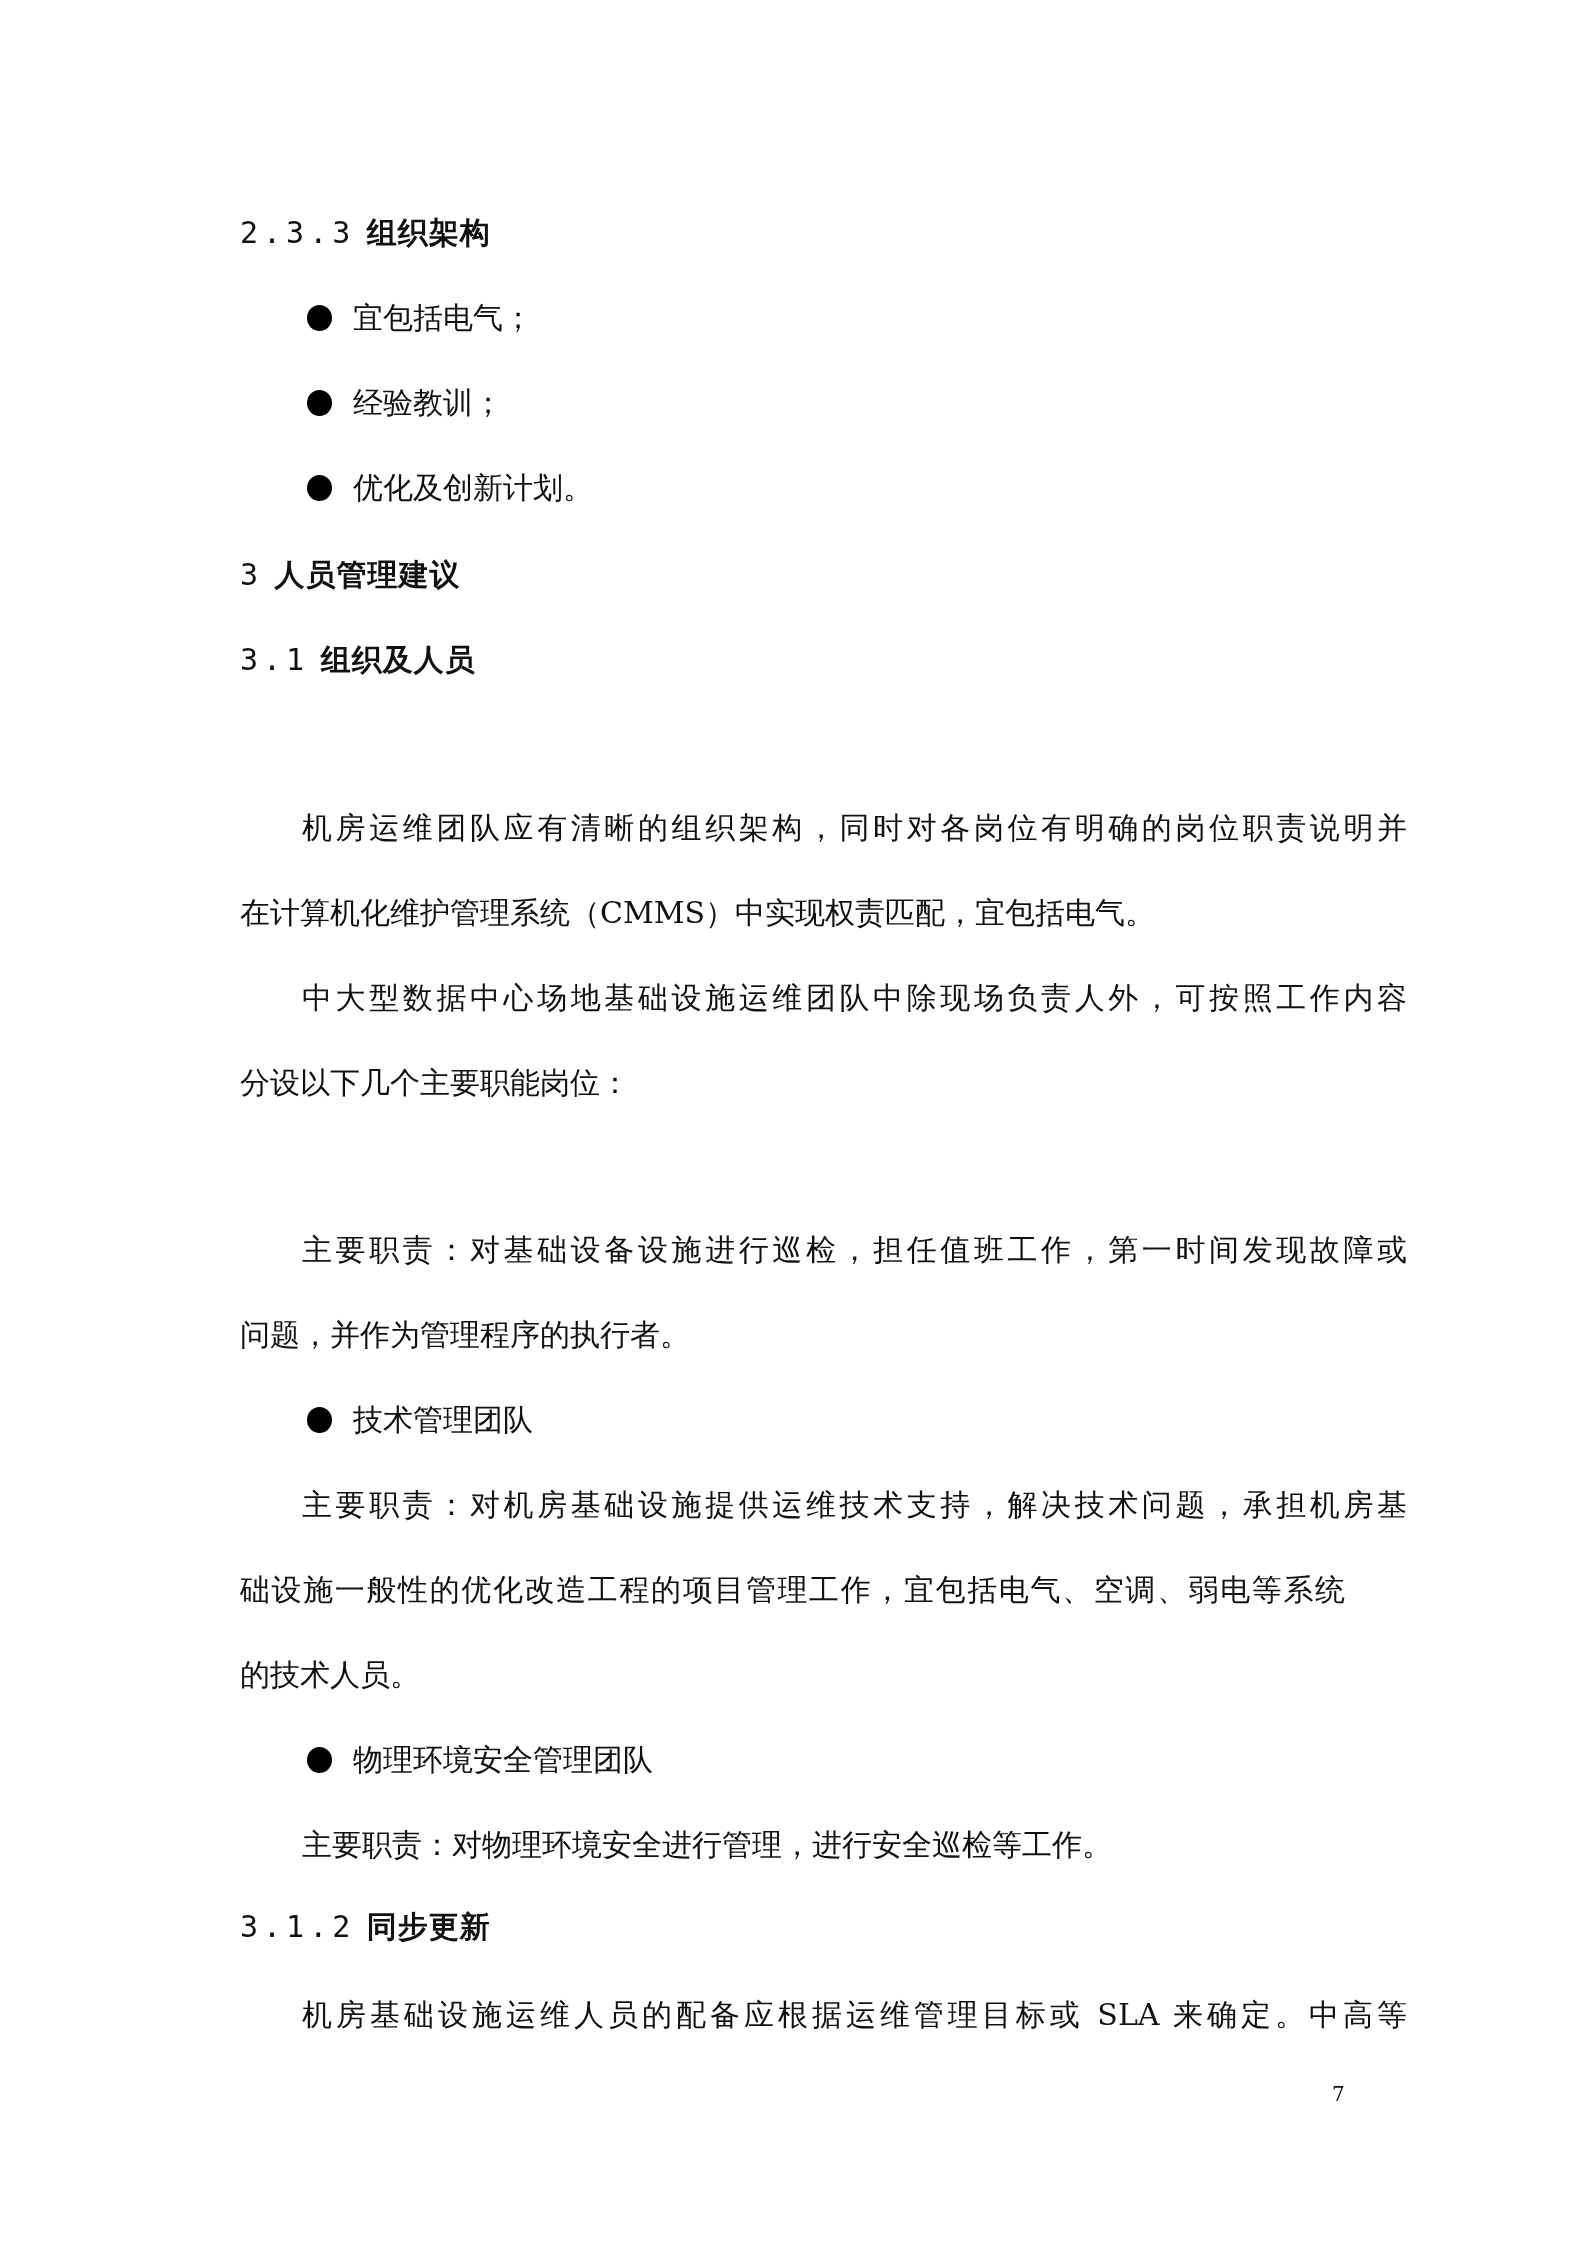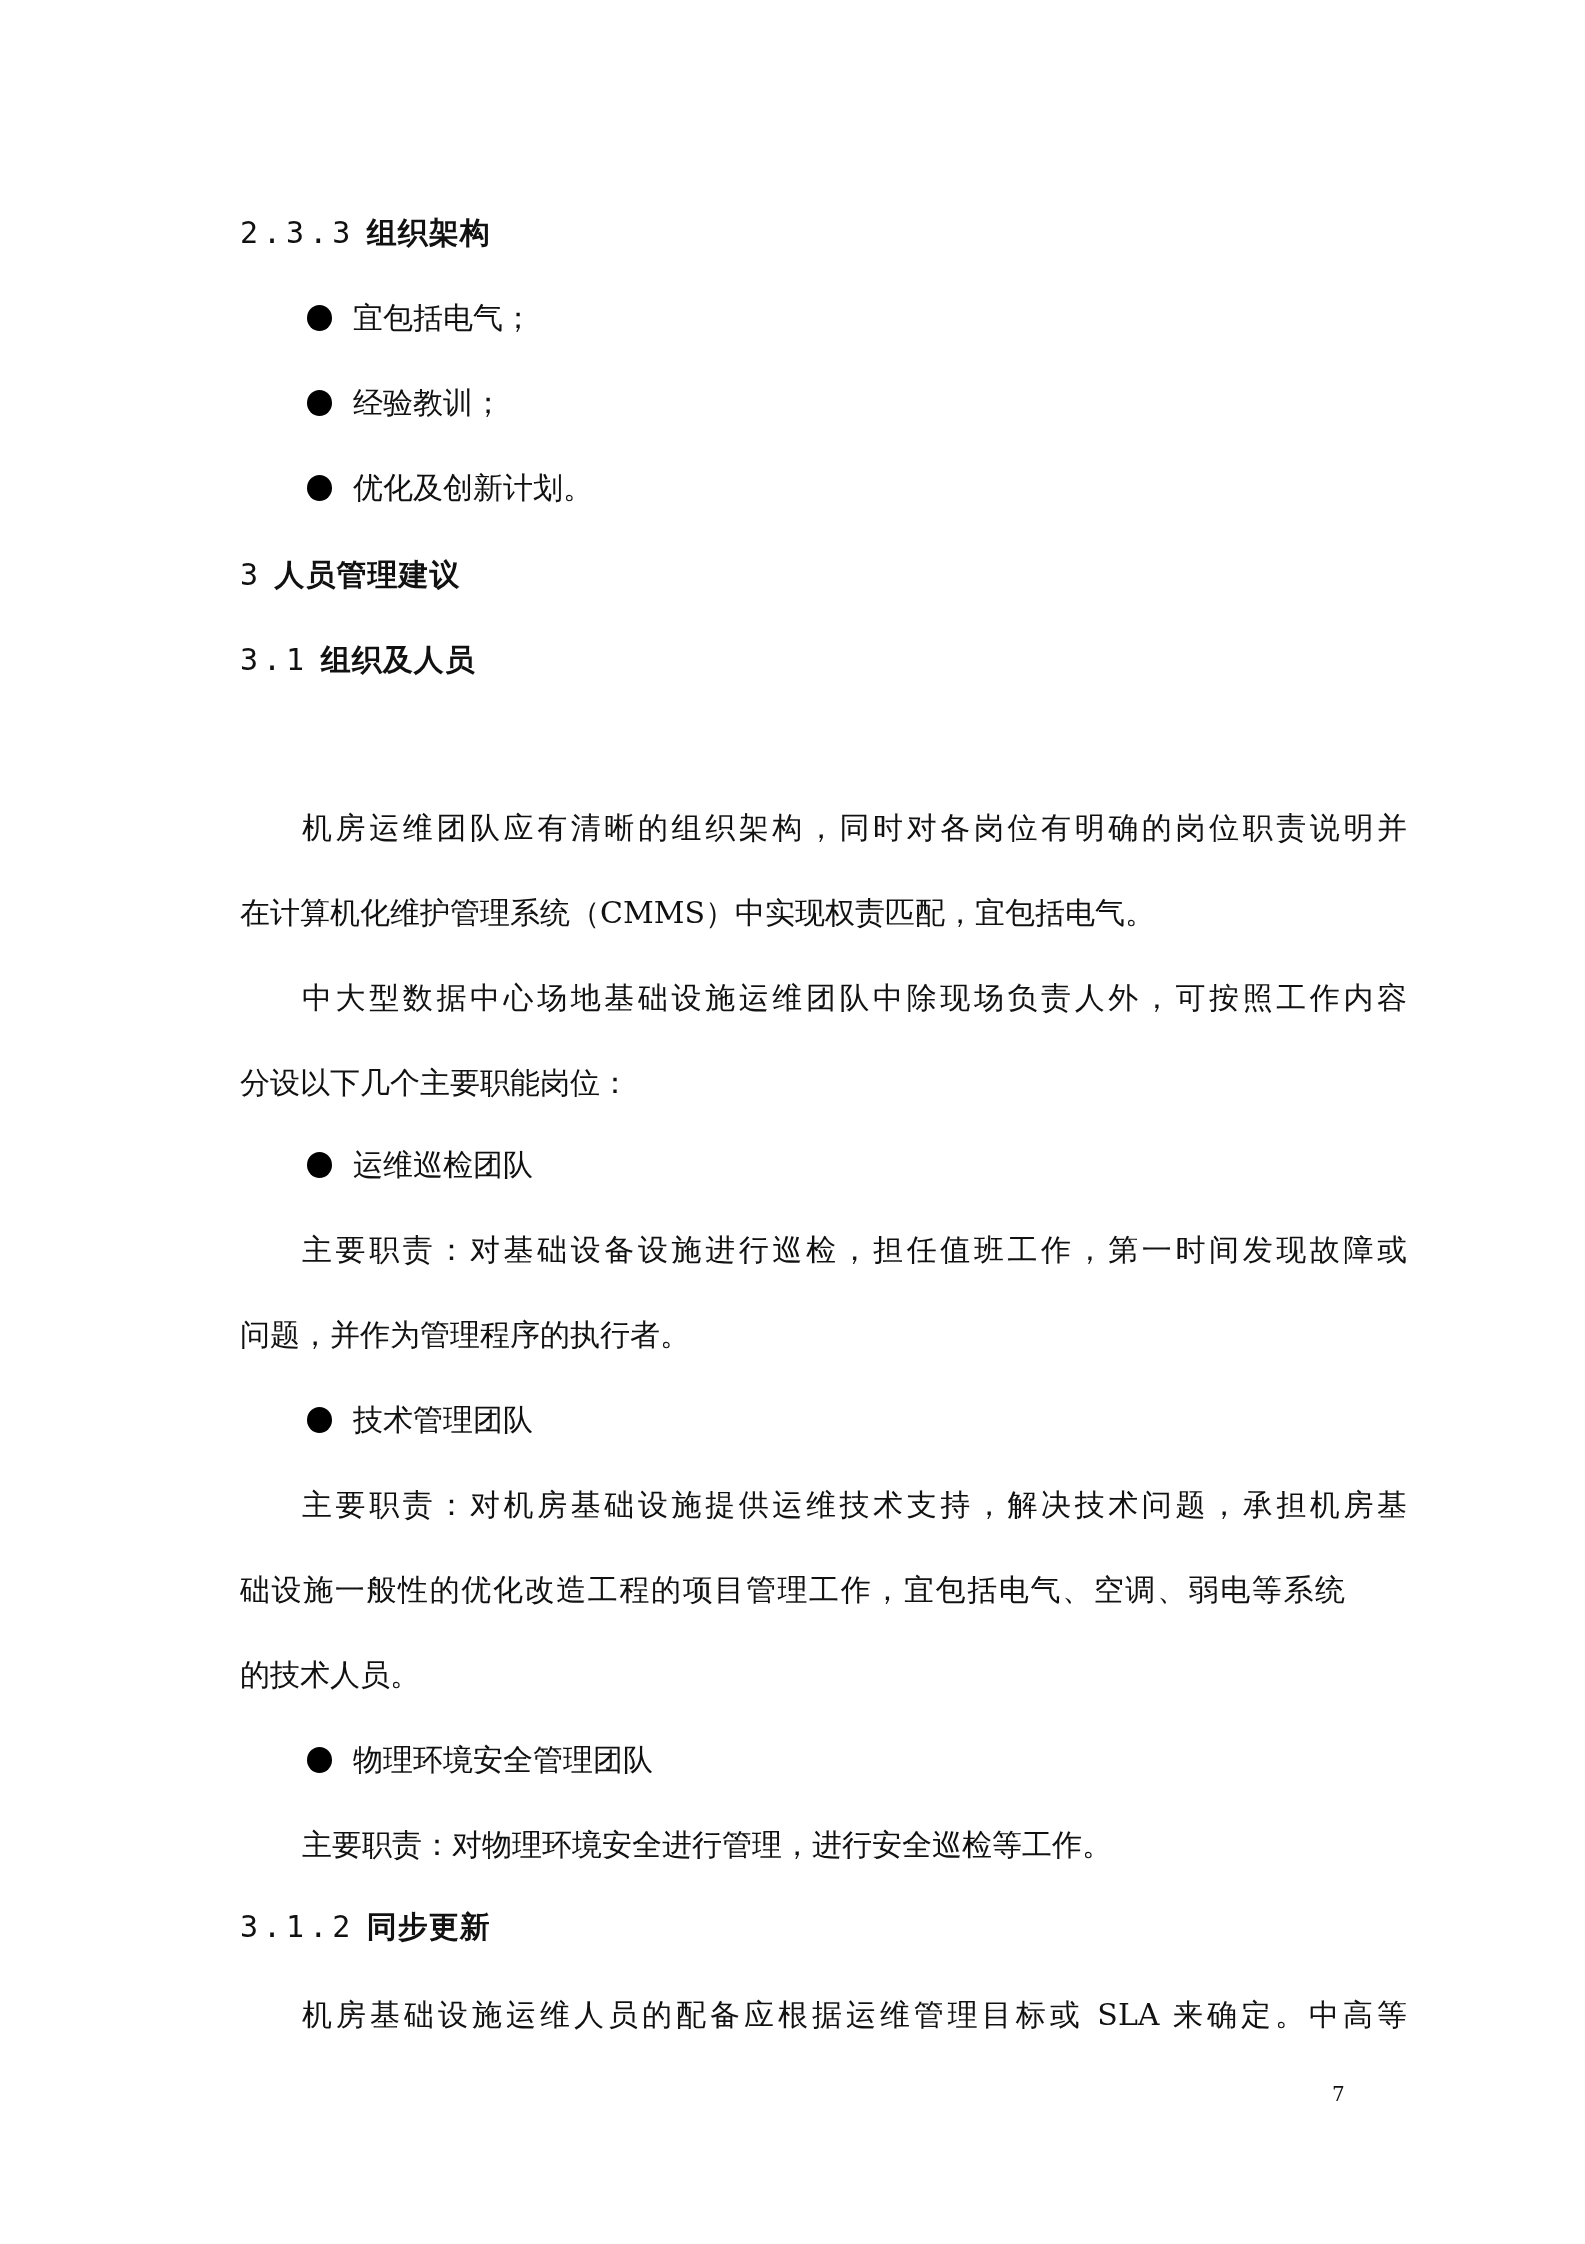--- a/index.html
+++ b/index.html
@@ -57,24 +57,20 @@
     <span>组织及人员</span>
   </div>
 
 
   <div class="line indent justify" style="top:808px;">机房运维团队应有清晰的组织架构，同时对各岗位有明确的岗位职责说明并</div>
   <div class="line" style="top:893px;">在计算机化维护管理系统（CMMS）中实现权责匹配，宜包括电气。</div>
 
   <div class="line indent justify" style="top:978px;">中大型数据中心场地基础设施运维团队中除现场负责人外，可按照工作内容</div>
   <div class="line" style="top:1063px;">分设以下几个主要职能岗位：</div>
 
-  <div class="line bullet-line" style="top:1145px;">
-    <span class="bullet-dot"></span>
-    <span class="bullet-text">运维巡检团队</span>
-  </div>
 
   <div class="line indent justify" style="top:1230px;">主要职责：对基础设备设施进行巡检，担任值班工作，第一时间发现故障或</div>
   <div class="line" style="top:1315px;">问题，并作为管理程序的执行者。</div>
 
   <div class="line bullet-line" style="top:1400px;">
     <span class="bullet-dot"></span>
     <span class="bullet-text">技术管理团队</span>
   </div>
 
   <div class="line indent justify" style="top:1485px;">主要职责：对机房基础设施提供运维技术支持，解决技术问题，承担机房基</div>

